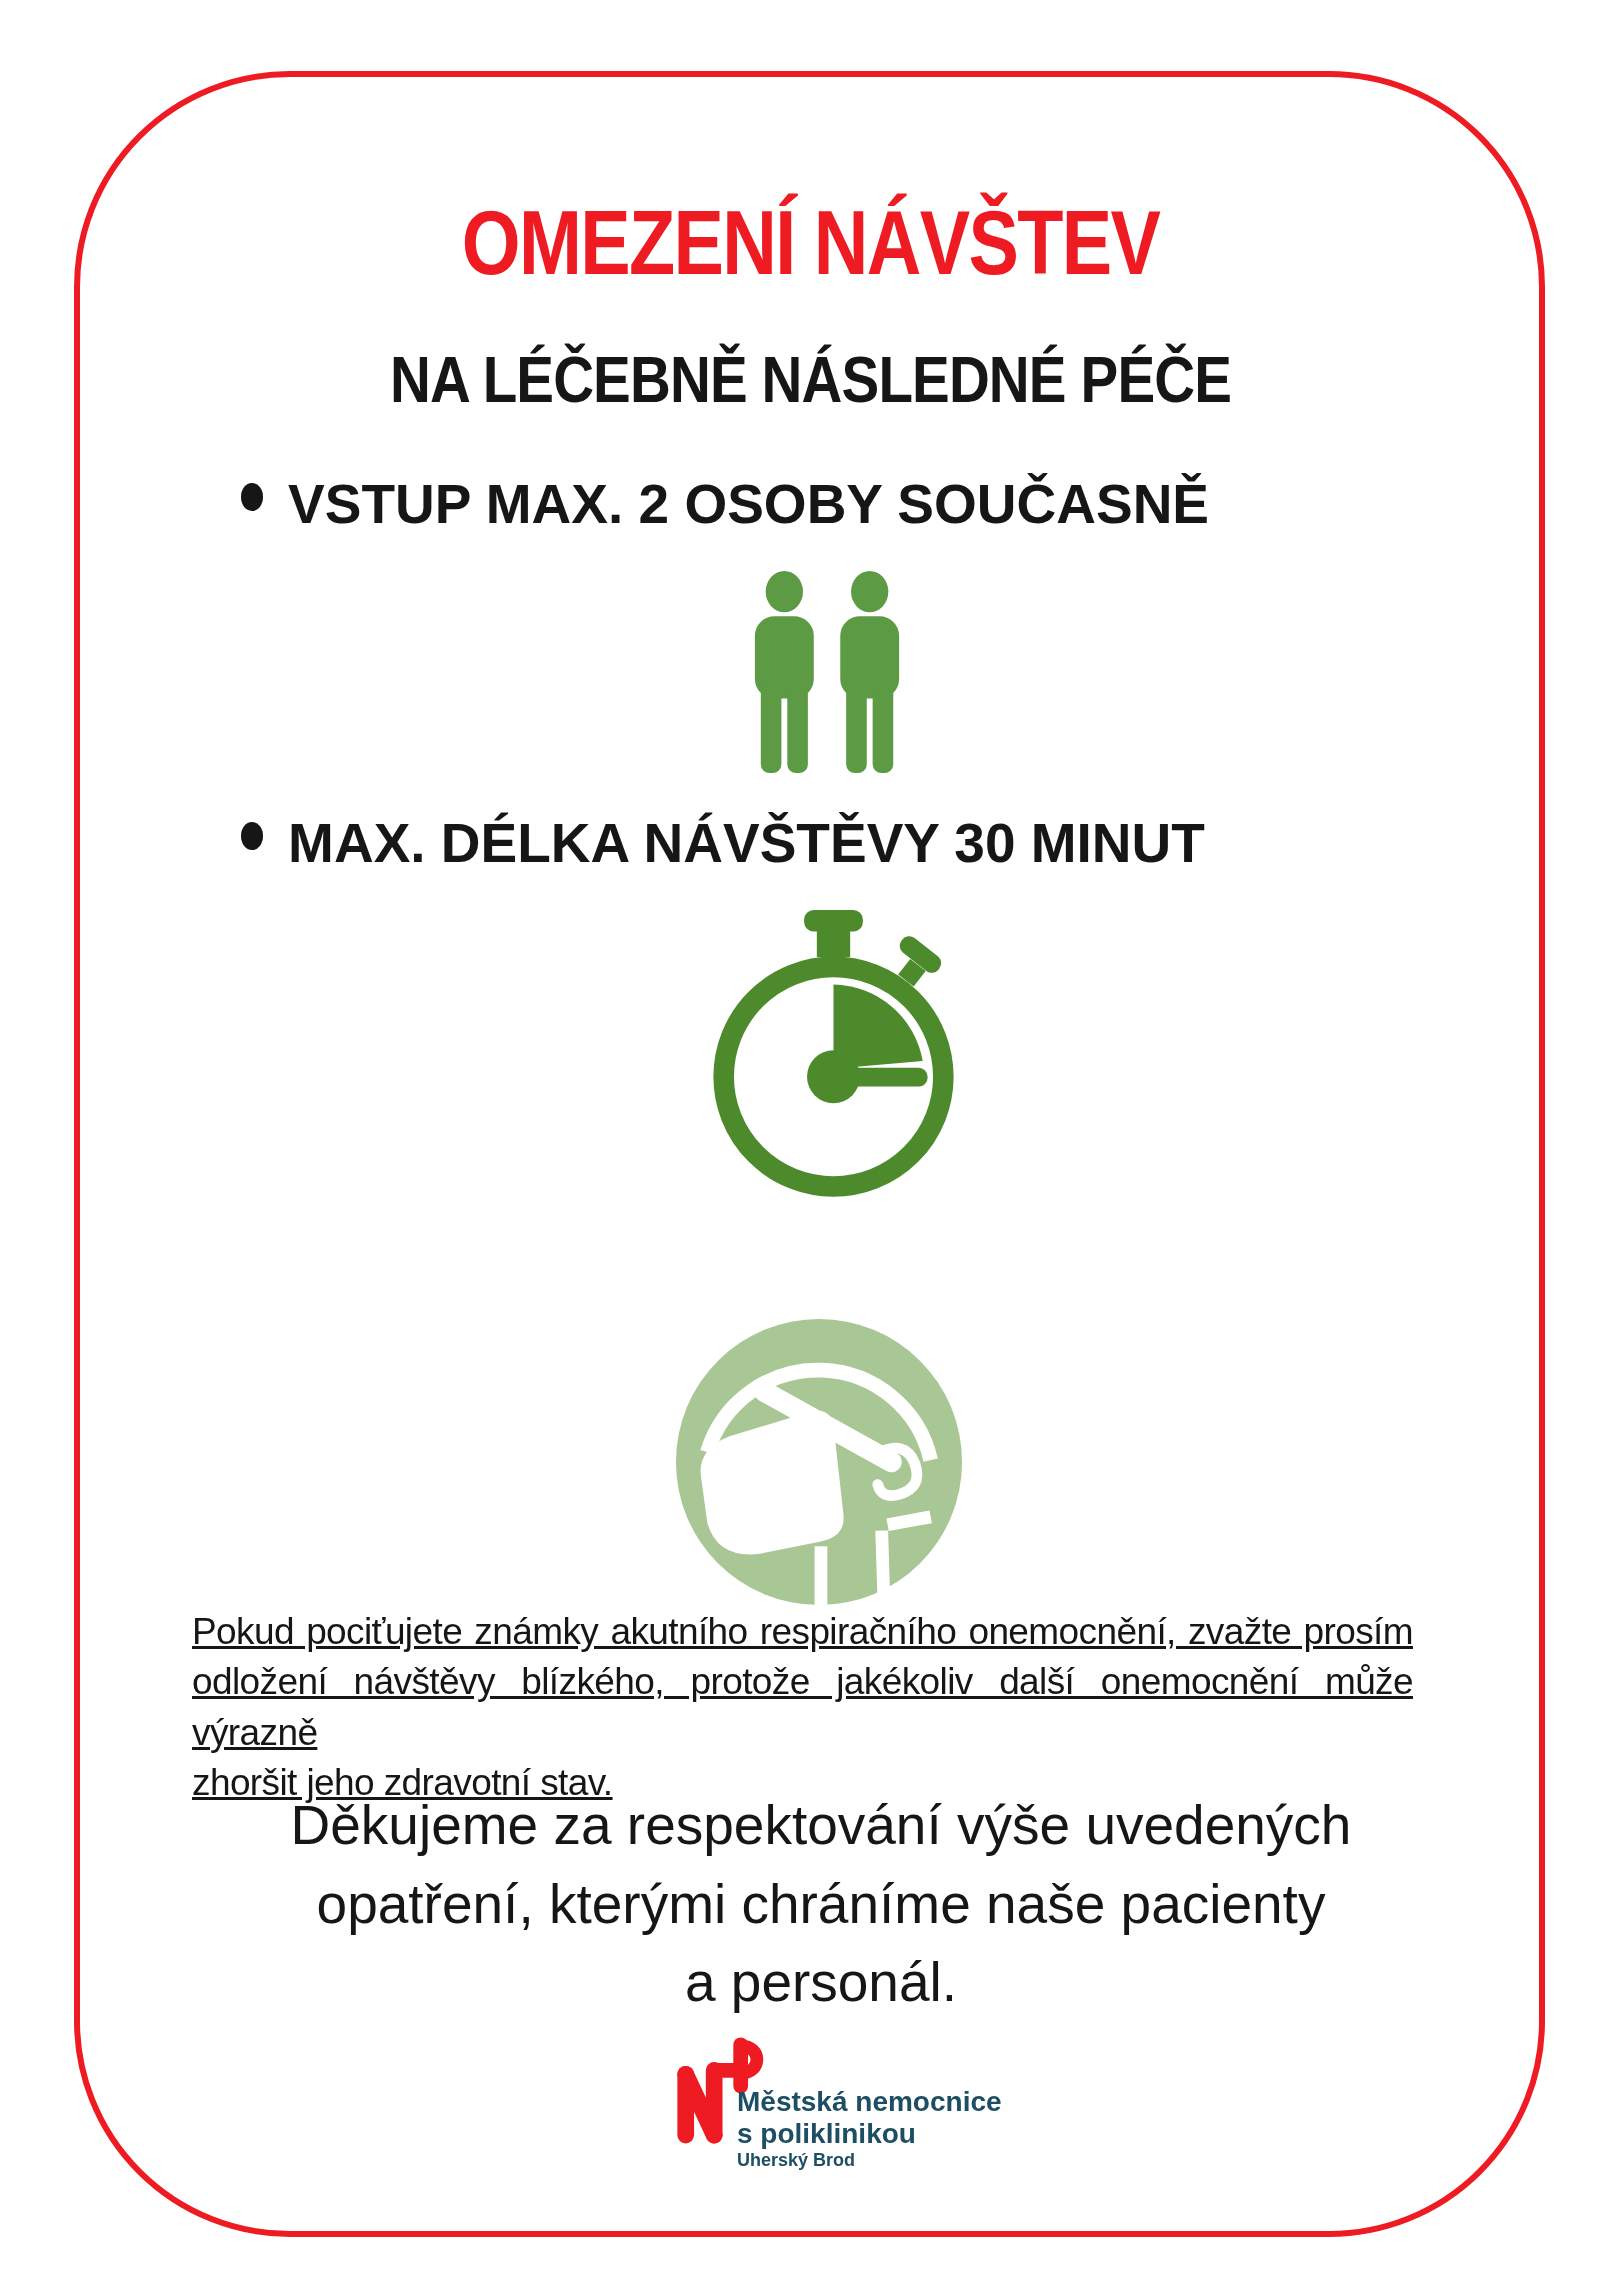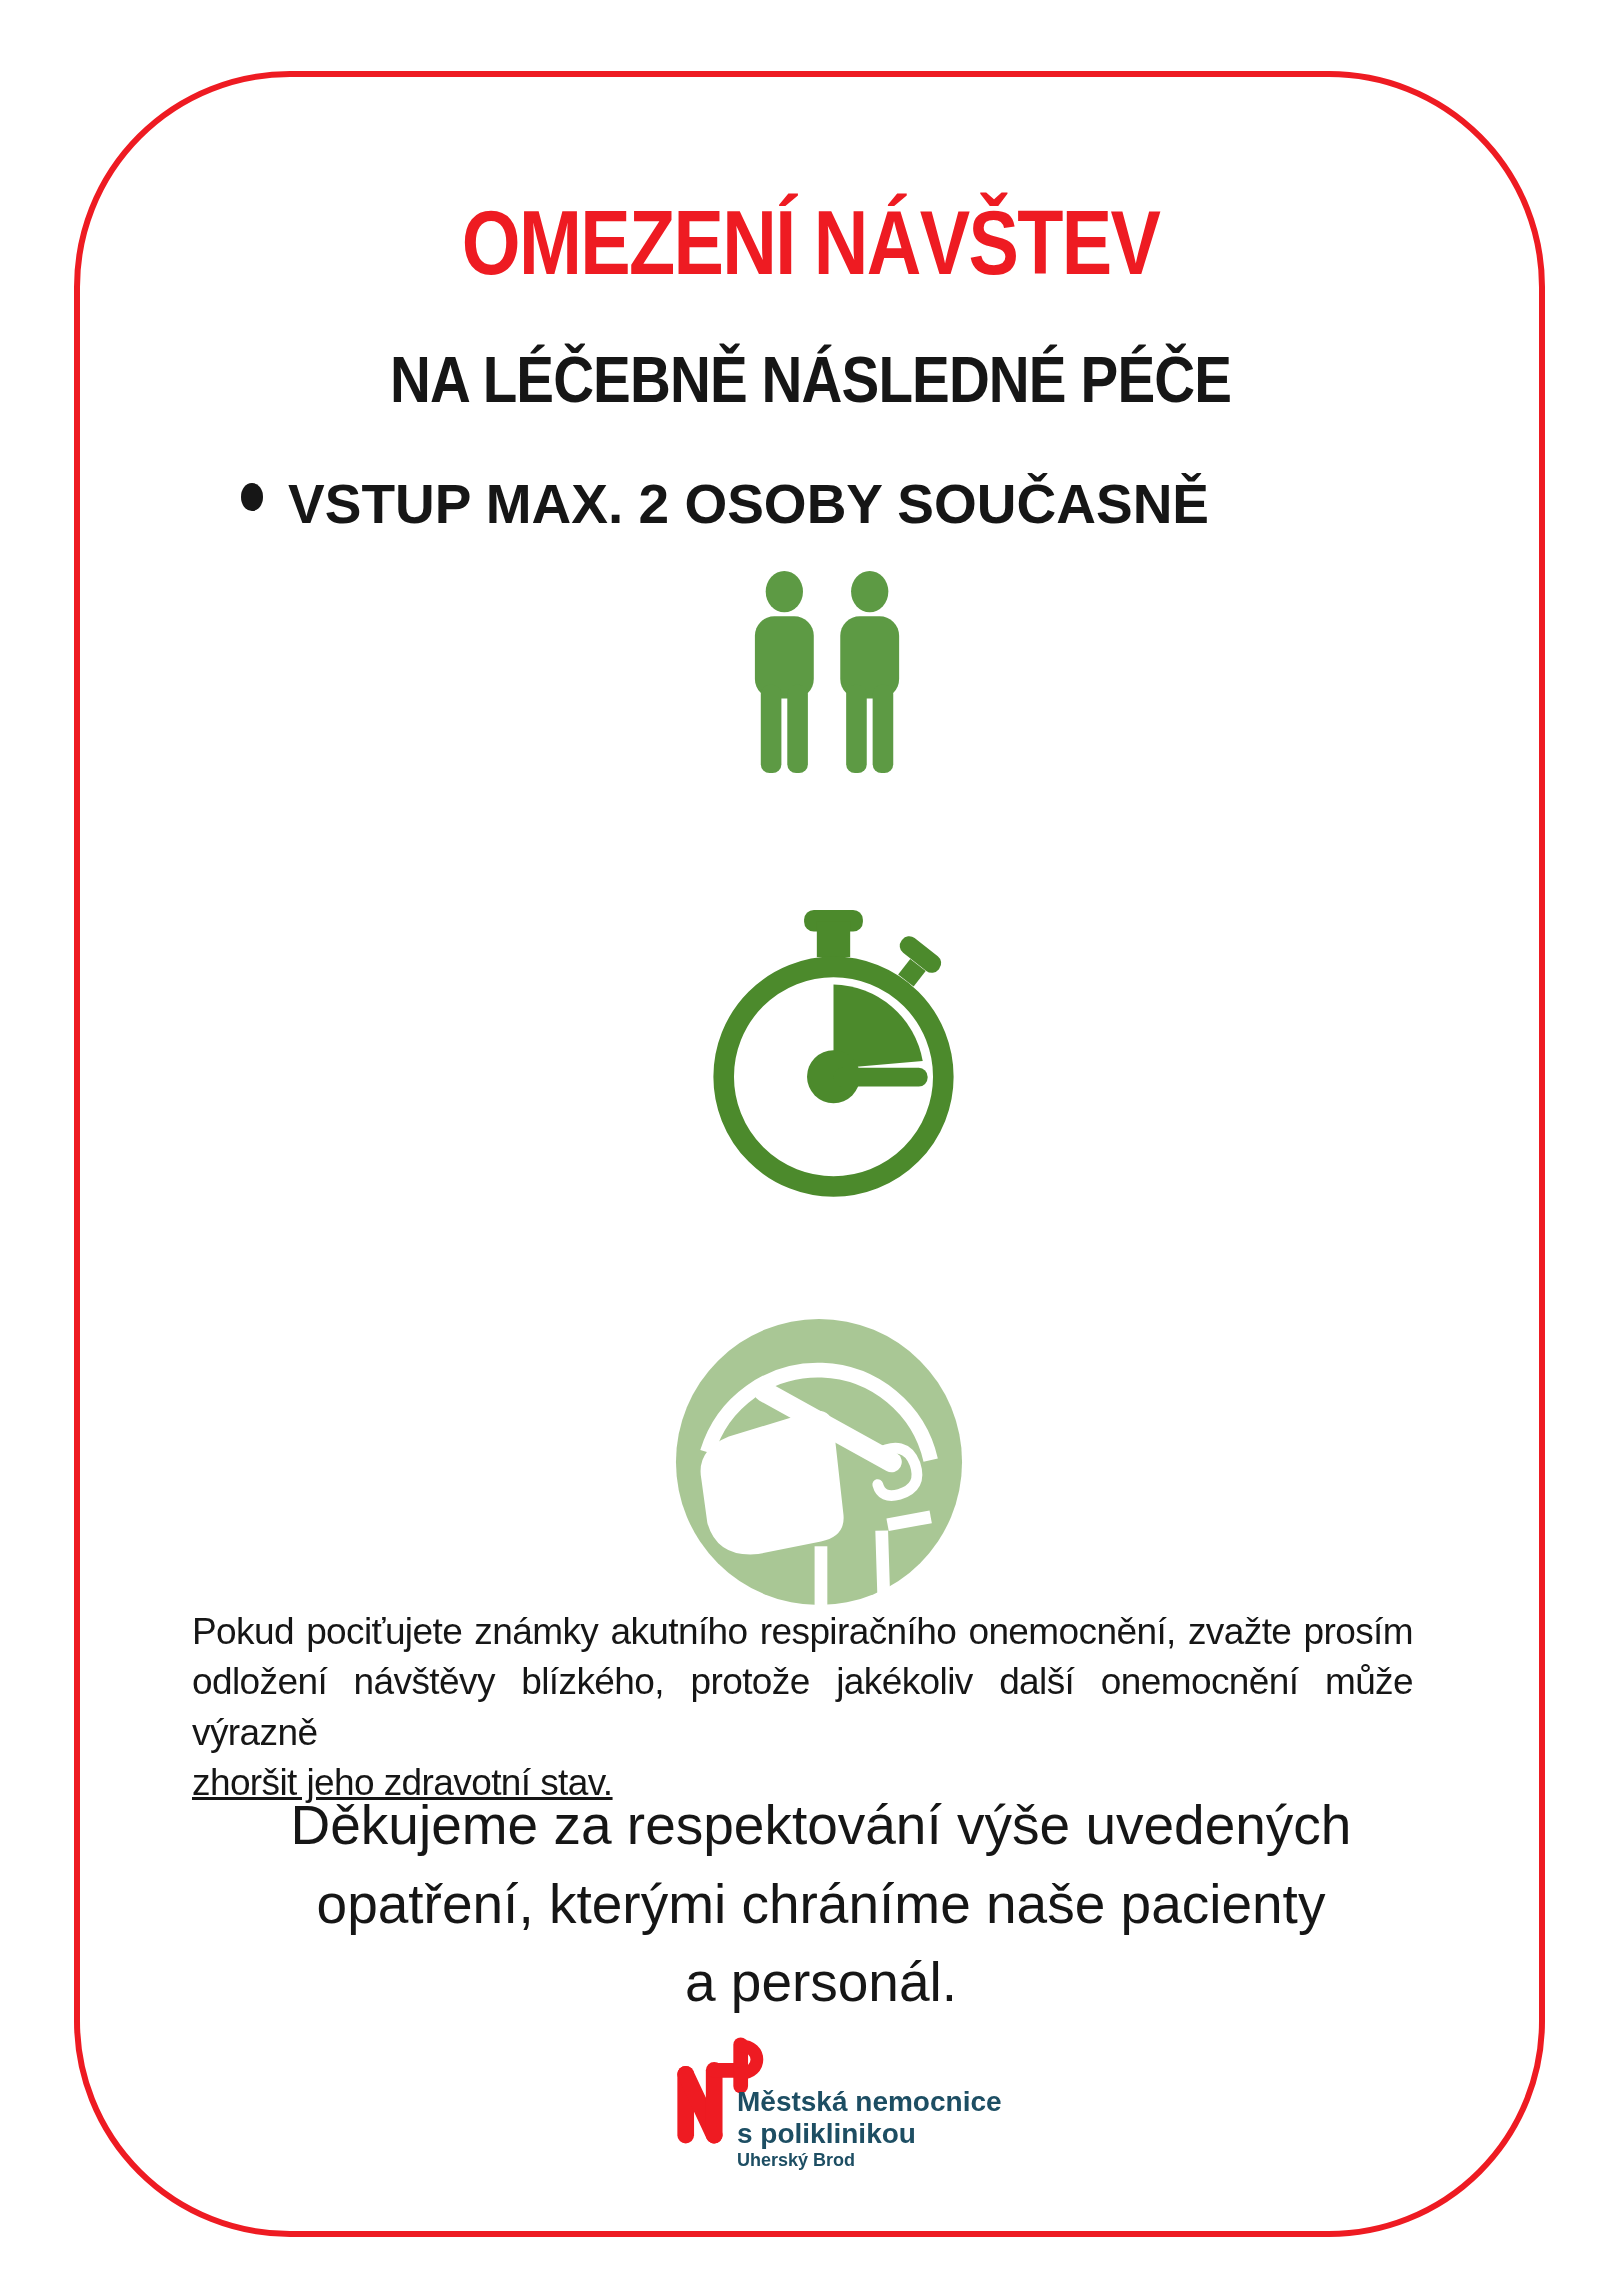--- a/index.html
+++ b/index.html
@@ -55,21 +55,21 @@
   .stroke-watch{stroke:var(--stopwatch-green);fill:none;}
   .fill-watch{fill:var(--stopwatch-green);}
   .mask-bg{fill:var(--mask-green);}
   .white-fill{fill:#ffffff;}
   .white-stroke{stroke:#ffffff;fill:none;}
   .notice{
     position:absolute;top:1607px;left:192px;width:1221px;
     font-size:37px;color:var(--text-black);
     letter-spacing:-0.6px;line-height:1.36;
   }
-  .notice .just{text-align:justify;text-align-last:justify;}
+  .notice .just{text-align:justify;text-align-last:justify;text-decoration:underline;}
   .notice .last{text-align:left;text-decoration:underline;}
   .thanks{
     position:absolute;top:1786px;left:0;right:0;
     text-align:center;
     font-size:55px;color:var(--text-black);
     line-height:1.43;
     margin-left:21px;
   }
   .logo-mark{position:absolute;top:2033px;left:670px;}
   .logo-stroke{stroke:var(--accent-red);fill:none;}
@@ -102,20 +102,24 @@
         <rect x="14" y="116" width="21" height="90" rx="9"></rect>
         <rect x="41" y="116" width="21" height="90" rx="9"></rect>
         <ellipse cx="125" cy="21" rx="19" ry="21"></ellipse>
         <rect x="95" y="46" width="60" height="84" rx="20"></rect>
         <rect x="101" y="116" width="21" height="90" rx="9"></rect>
         <rect x="128" y="116" width="21" height="90" rx="9"></rect>
       </g>
     </svg>
   </div>
 
+  <div class="bullet b2">
+    <span class="dot"></span>
+    <span>MAX. DÉLKA NÁVŠTĚVY 30 MINUT</span>
+  </div>
 
   <div class="icon stopwatch">
     <svg width="261" height="302" viewBox="0 0 266 308" aria-hidden="true">
       <rect class="fill-watch" x="103" y="0" width="60" height="22" rx="10"></rect>
       <rect class="fill-watch" x="116" y="12" width="34" height="36"></rect>
       <rect class="fill-watch" x="198" y="36" width="48" height="19" rx="9" transform="rotate(38 222 45)"></rect>
       <rect class="fill-watch" x="203" y="54" width="20" height="20" transform="rotate(38 213 64)"></rect>
       <circle class="stroke-watch" cx="133" cy="170" r="112" stroke-width="21"></circle>
       <path class="fill-watch" d="M133,162 L133,76 A94,94 0 0 1 224,154 Z"></path>
       <circle class="fill-watch" cx="133" cy="170" r="27"></circle>

